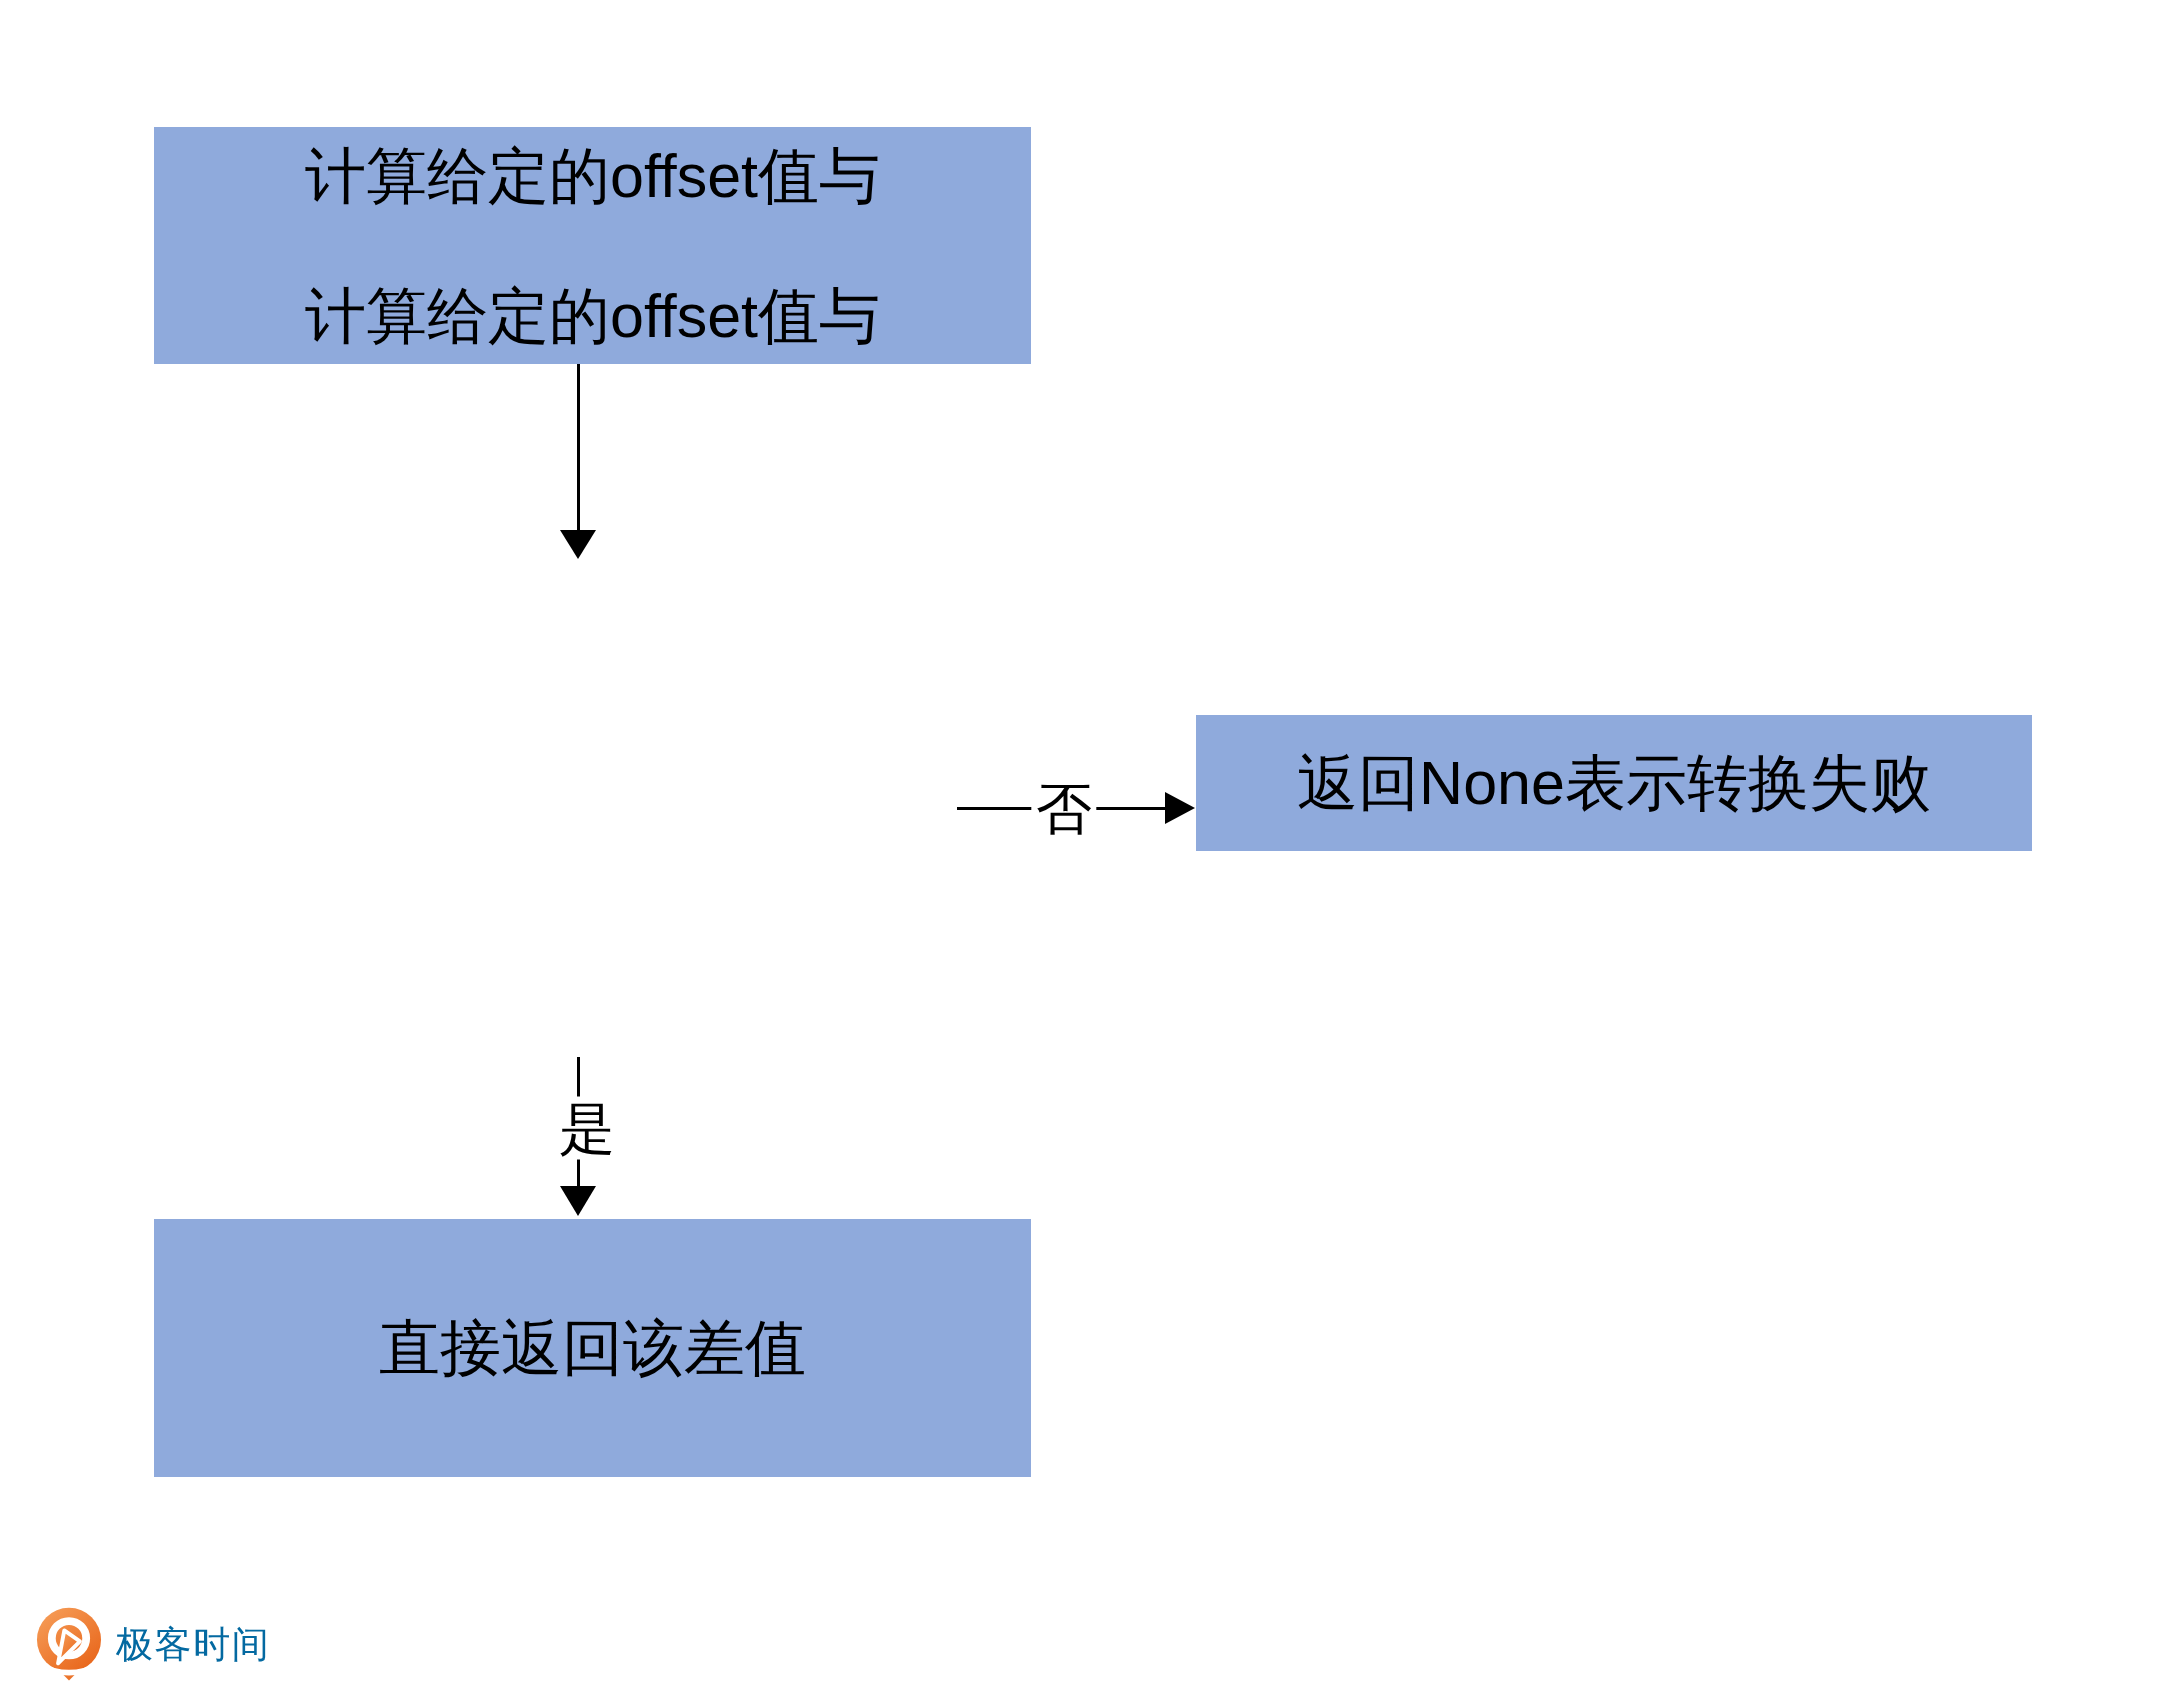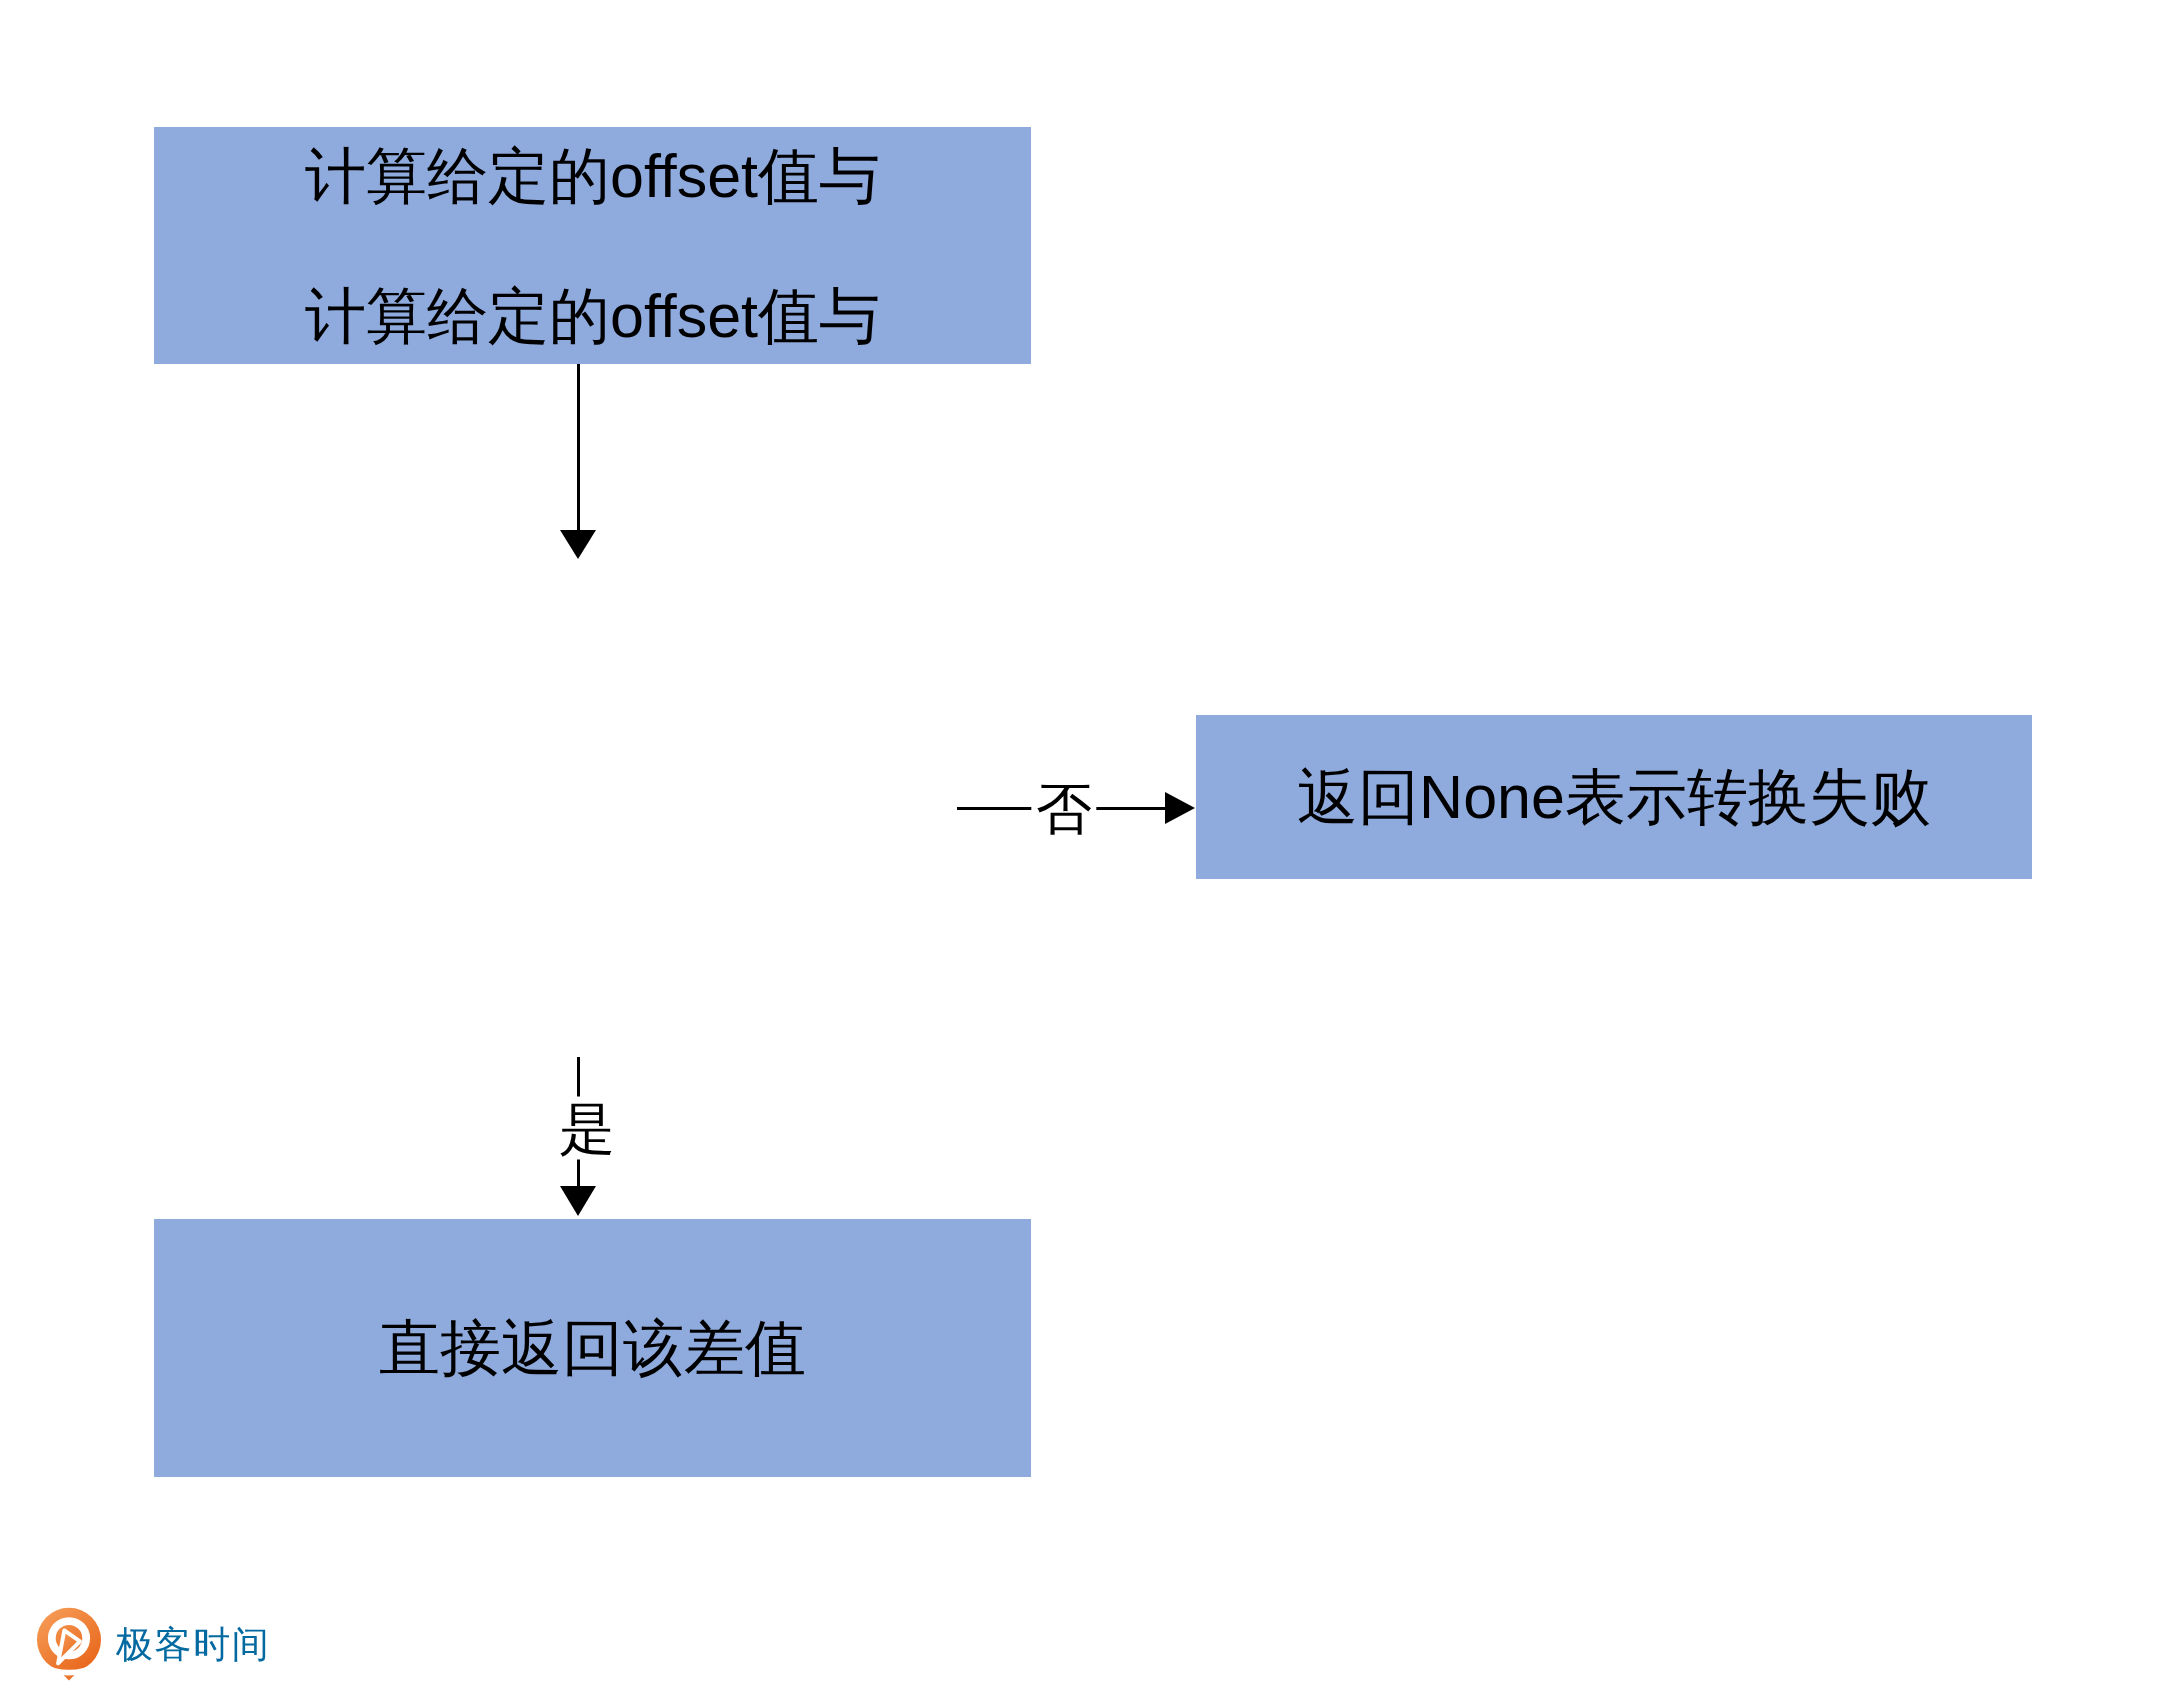--- a/index.html
+++ b/index.html
@@ -34,21 +34,21 @@
   }
   .decision-node {
     left: 199px; top: 559px;
     width: 758px; height: 500px;
     background: #F4B183;
     clip-path: polygon(50% 0, 100% 50%, 50% 100%, 0 50%);
     font-size: 63px; line-height: 95px;
   }
   .fail-node {
     left: 1196px; top: 715px;
-    width: 836px; height: 164px;
+    width: 836px; height: 136px;
     font-size: 61px; line-height: 78px;
   }
   .success-node {
     left: 154px; top: 1219px;
     width: 877px; height: 258px;
     font-size: 61px; line-height: 117px;
   }
 
   .edge-line {
     position: absolute;

